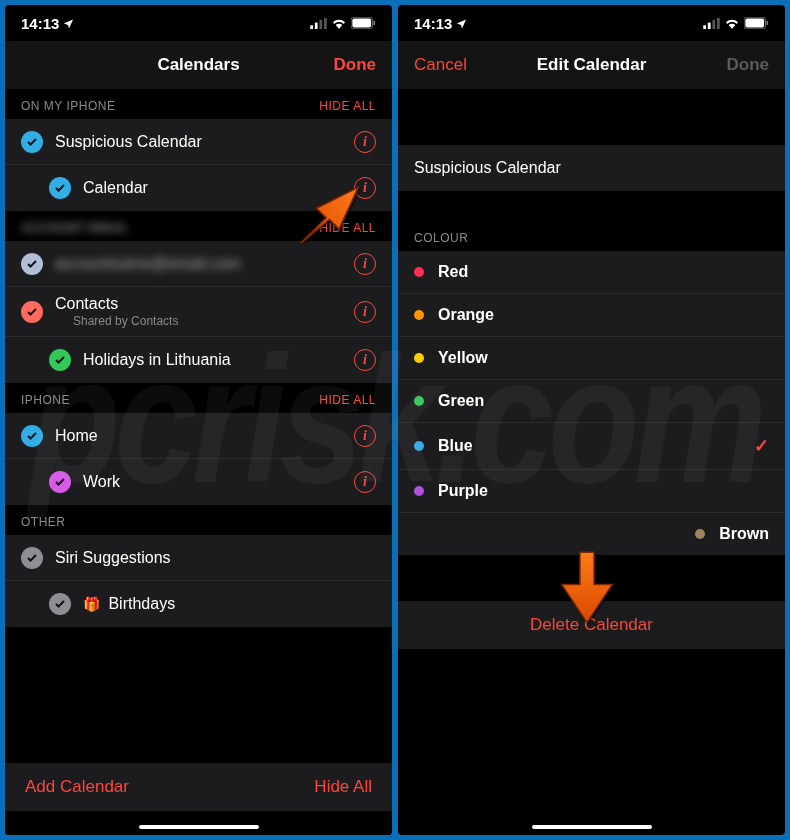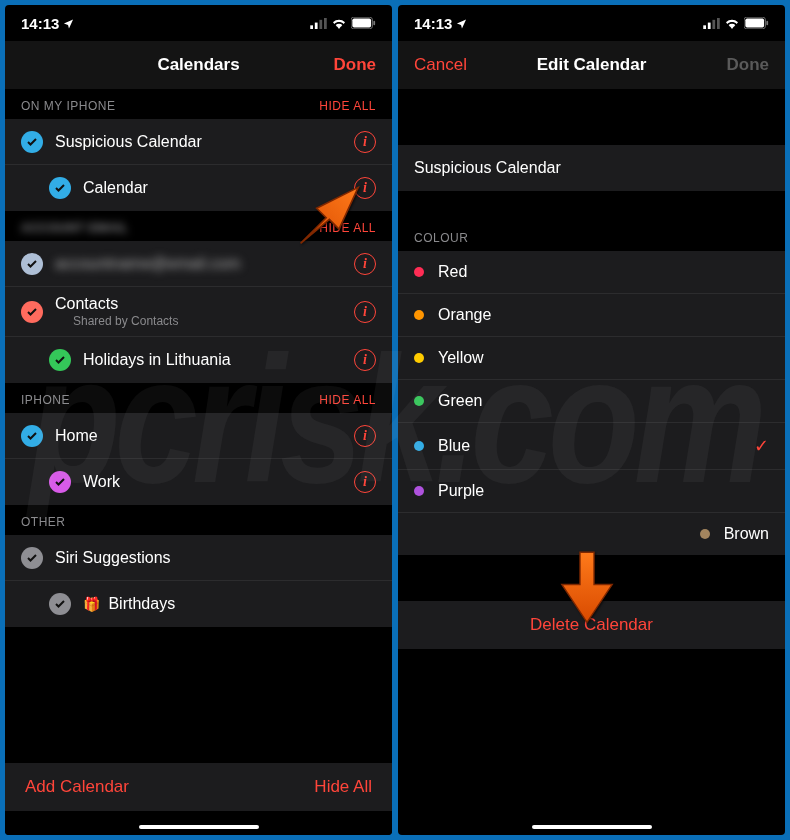--- a/index.html
+++ b/index.html
@@ -109,21 +109,21 @@
   .home-indicator {
     position:absolute; bottom:6px; left:50%; transform:translateX(-50%);
     width:120px; height:4px; background:#fff; border-radius:3px;
   }
   
   .text-cell {
     background:#1c1c1e; padding: 14px 16px; font-size:16px;
   }
   .colour-row {
     background:#1c1c1e; display:flex; align-items:center;
-    padding: 12px 16px; gap:14px; font-size:16px; border-bottom:0.5px solid #2c2c2e;
+    padding: 12px 16px; gap:14px; font-size:16px; border-bottom:0.5px solid #2c2c2e;font-weight:bold;
   }
   .colour-row:last-child { border-bottom:none;justify-content:flex-end; }
   .dot { width:10px; height:10px; border-radius:50%; flex-shrink:0;}
   .colour-row .tick { margin-left:auto; color:#ff453a; font-size:18px; }
   .delete-cell {
     background:#1c1c1e; text-align:center; padding:14px 0;
     color:#ff453a; font-size:17px;
   }
   .gap { height: 36px; background:#000; }
   .gap2 { height: 28px; background:#000; }

